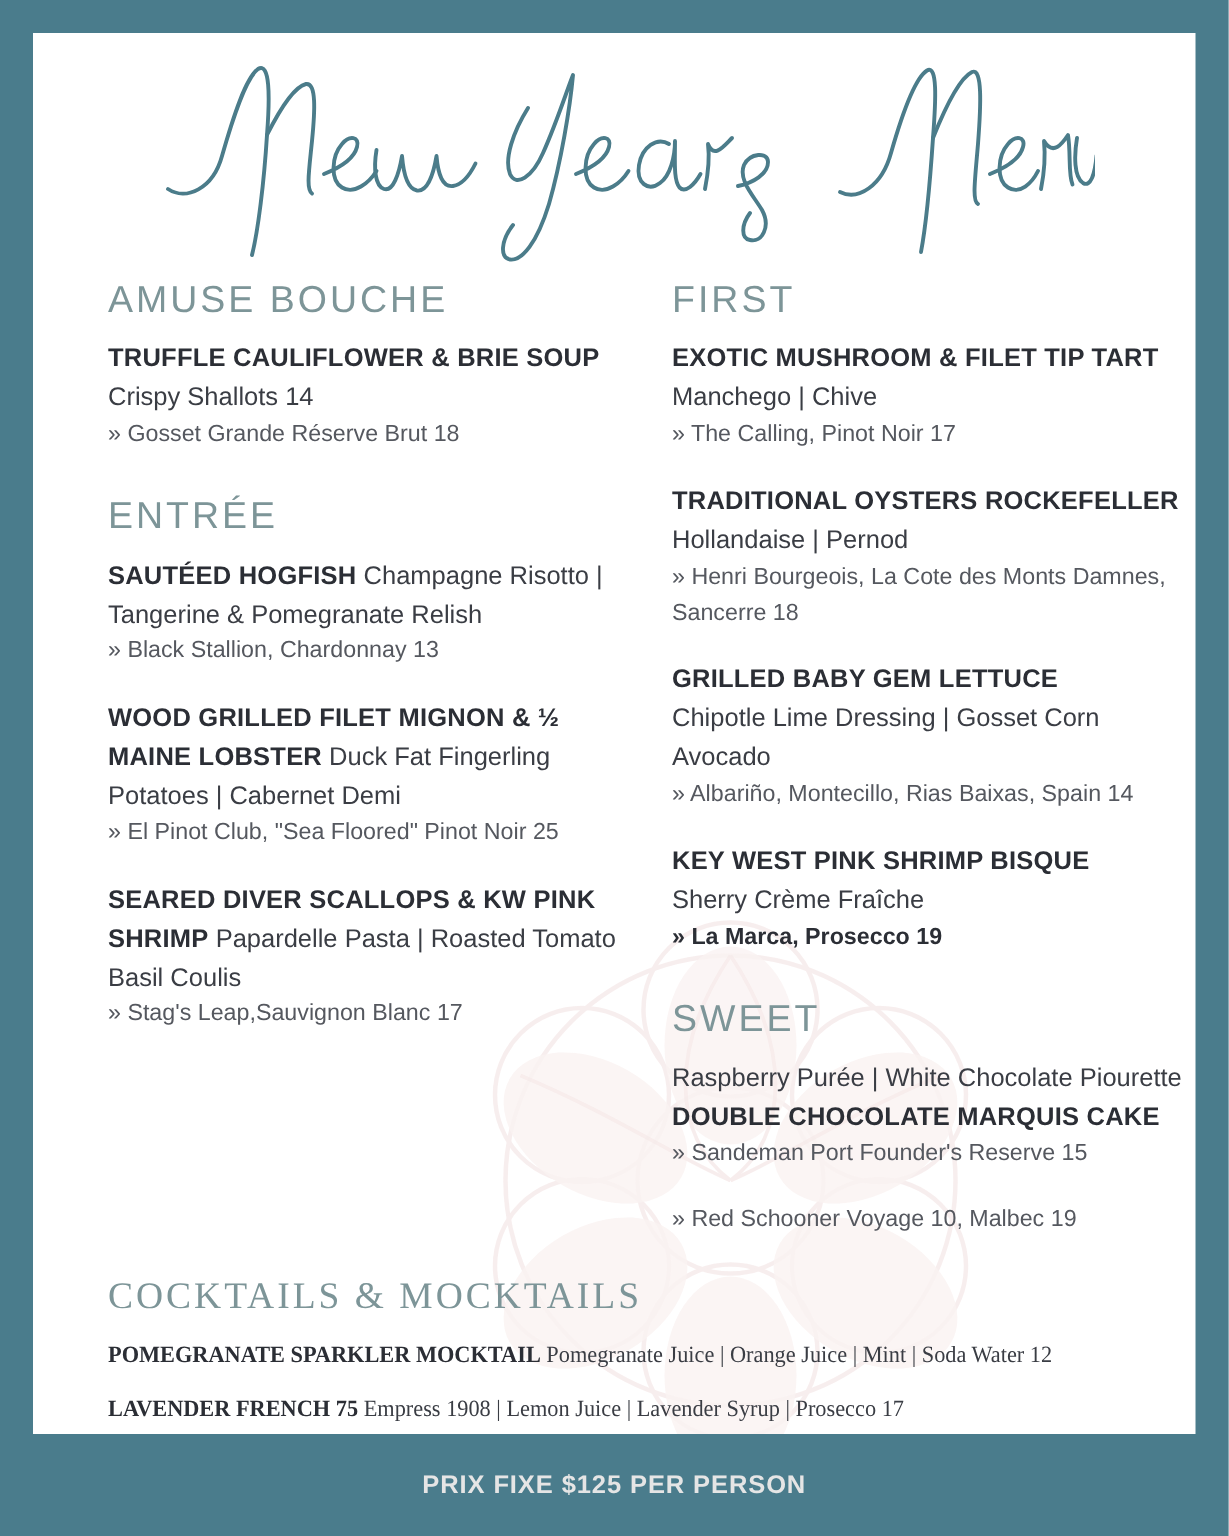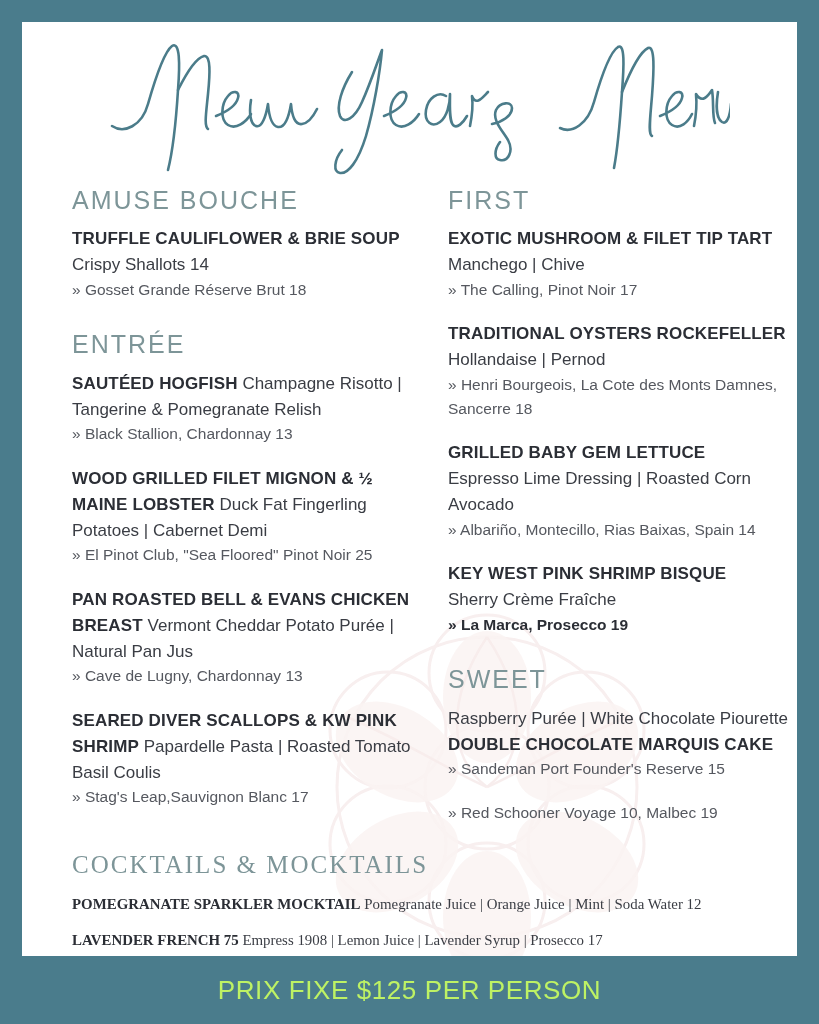--- a/index.html
+++ b/index.html
@@ -123,23 +123,23 @@
 
   
   .footer {
     flex: 0 0 68px;
     background: #4A7C8C;
     display: flex;
     align-items: center;
     justify-content: center;
   }
   .footer-text {
-    color: #bef264;
-    font-size: 26px;
-    font-weight: 400;
+    color: #e5e5e5;
+    font-size: 17px;
+    font-weight: 700;
     letter-spacing: 0.6px;
   }
 </style>
 </head>
 <body>
 
 <div class="menu-frame">
   <div class="menu-card">
 
     <svg class="watermark" viewBox="0 0 420 420" aria-hidden="true">
@@ -225,26 +225,20 @@
           <div class="pairing">» Black Stallion, Chardonnay 13</div>
         </div>
 
         <div class="dish">
           <div class="dish-line">
             <span class="dish-name">WOOD GRILLED FILET MIGNON &amp; ½ MAINE LOBSTER</span><span class="dish-desc"> Duck Fat Fingerling Potatoes | Cabernet Demi</span>
           </div>
           <div class="pairing">» El Pinot Club, "Sea Floored" Pinot Noir 25</div>
         </div>
 
-        <div class="dish">
-          <div class="dish-line">
-            <span class="dish-name">PAN ROASTED BELL &amp; EVANS CHICKEN BREAST</span><span class="dish-desc"> Vermont Cheddar Potato Purée | Natural Pan Jus</span>
-          </div>
-          <div class="pairing">» Cave de Lugny, Chardonnay 13</div>
-        </div>
 
         <div class="dish">
           <div class="dish-line">
             <span class="dish-name">SEARED DIVER SCALLOPS &amp; KW PINK SHRIMP</span><span class="dish-desc"> Papardelle Pasta | Roasted Tomato Basil Coulis</span>
           </div>
           <div class="pairing">» Stag's Leap,Sauvignon Blanc 17</div>
         </div>
 
       </div>
 
@@ -265,21 +259,21 @@
             <span class="dish-name">TRADITIONAL OYSTERS ROCKEFELLER</span><span class="dish-desc"></span>
           </div>
           <div class="dish-line">Hollandaise | Pernod</div>
           <div class="pairing">» Henri Bourgeois, La Cote des Monts Damnes, Sancerre 18</div>
         </div>
 
         <div class="dish">
           <div class="dish-line">
             <span class="dish-name">GRILLED BABY GEM LETTUCE</span><span class="dish-desc"></span>
           </div>
-          <div class="dish-line">Espresso Lime Dressing | Roasted Corn Avocado</div>
+          <div class="dish-line">Chipotle Lime Dressing | Gosset Corn Avocado</div>
           <div class="pairing">» Albariño, Montecillo, Rias Baixas, Spain 14</div>
         </div>
 
         <div class="dish">
           <div class="dish-line">
             <span class="dish-name">KEY WEST PINK SHRIMP BISQUE</span><span class="dish-desc"></span>
           </div>
           <div class="dish-line">Sherry Crème Fraîche</div>
           <div class="pairing bold">» La Marca, Prosecco 19</div>
         </div>

